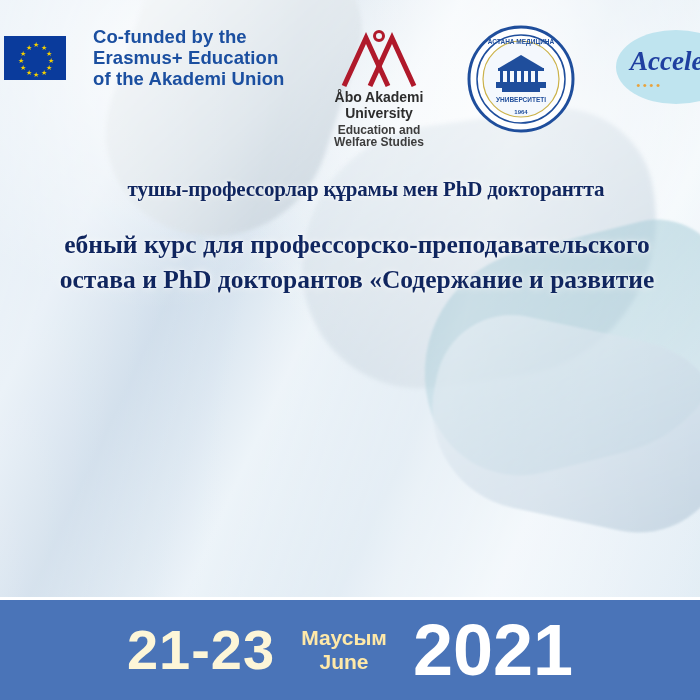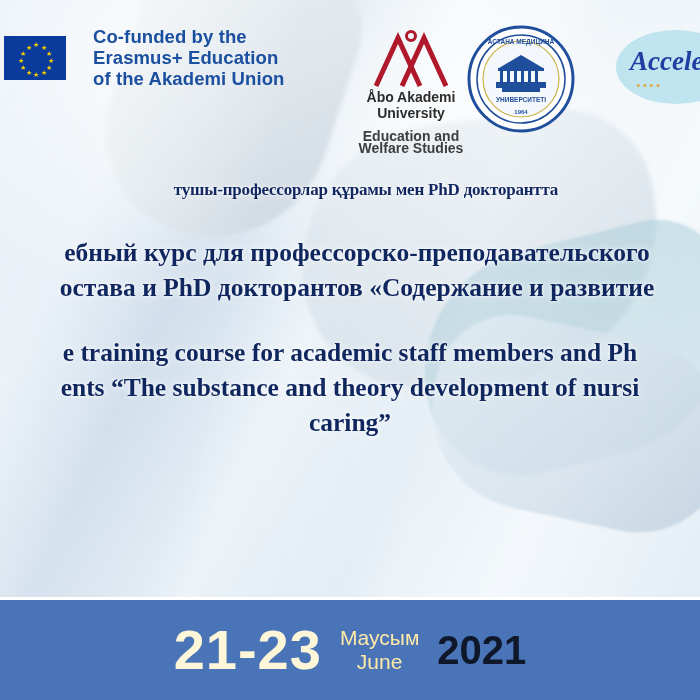--- a/index.html
+++ b/index.html
@@ -107,44 +107,44 @@
     color: #1b4fa0;
     font-family: "Liberation Sans", sans-serif;
     font-weight: bold;
     font-size: 18.5px;
     line-height: 21px;
     letter-spacing: .1px;
   }
   
   .abo {
     position: absolute;
-    left: 346px; top: 30px;
+    left: 314px; top: 30px;
     width: 130px;
     text-align: center;
   }
   .abo-mark {
     height: 58px;
     position: relative;
   }
   .abo-mark svg { display: block; margin: 0 auto; }
   .abo-name {
     color: #2d2d2d;
     font-family: "Liberation Sans", sans-serif;
     font-weight: bold;
     font-size: 14px;
     line-height: 15.5px;
     margin-top: 2px;
   }
   .abo-sub {
     color: #3d3d3d;
     font-family: "Liberation Sans", sans-serif;
     font-weight: bold;
-    font-size: 14px;
+    font-size: 12px;
     line-height: 12px;
-    margin-top: 9px;
+    margin-top: 3px;
   }
   
   .amu {
     position: absolute;
     left: 466px; top: 24px;
     width: 110px; height: 110px;
   }
   
   .accel {
     position: absolute;
@@ -178,29 +178,29 @@
     width: 700px;
     text-align: center;
   }
   .t-block {
     color: #10265f;
     font-family: "Liberation Serif", serif;
     font-weight: bold;
     text-shadow: 0 0 3px rgba(255,255,255,0.85), 0 0 8px rgba(255,255,255,0.7);
   }
   .t-kz {
-    font-size: 17px;
+    font-size: 21px;
     line-height: 35px;
     letter-spacing: -0.2px;
     white-space: nowrap;
     padding-left: 26px;
   }
   .t-kz .l1 { margin-left: 6px; }
   .t-ru {
-    margin-top: 28px;
+    margin-top: 20px;
     font-size: 25.5px;
     line-height: 35px;
     white-space: nowrap;
     padding-left: 14px;
   }
   .t-en {
     margin-top: 30px;
     font-size: 25.5px;
     line-height: 35px;
     white-space: nowrap;
@@ -216,44 +216,45 @@
     background: #4a74b8;
     border-top: 3px solid #ffffff;
   }
   .footer-inner {
     position: relative;
     width: 700px;
     height: 100px;
     display: flex;
     align-items: center;
     justify-content: center;
+    gap: 8px;
   }
   .dates {
     color: #fdf6d8;
     font-family: "Liberation Sans", sans-serif;
     font-weight: bold;
     font-size: 56px;
     line-height: 60px;
     letter-spacing: 1px;
   }
   .months {
     margin: 0 18px;
     text-align: center;
     color: #ffe9a8;
     font-family: "Liberation Sans", sans-serif;
-    font-weight: normal;
+    font-weight: bold;
     font-size: 21px;
     line-height: 24px;
   }
   .months div { white-space: nowrap; }
   .year {
-    color: #0f172a;
-    font-family: "Liberation Sans", sans-serif;
-    font-weight: bold;
-    font-size: 40px;
+    color: #ffffff;
+    font-family: "Liberation Sans", sans-serif;
+    font-weight: bold;
+    font-size: 72px;
     line-height: 60px;
   }
 </style>
 </head>
 <body>
 
 <div class="poster">
 
   <div class="bg">
     <div class="arm arm1"></div>
@@ -338,25 +339,20 @@
   </div>
 
   <div class="titles">
     <div class="t-block t-kz">
       <span class="row l1">тушы-профессорлар құрамы мен PhD докторантта</span>
     </div>
     <div class="t-block t-ru">
       <span class="row">ебный курс для профессорско-преподавательского</span>
       <span class="row">остава и PhD докторантов «Содержание и развитие</span>
     </div>
-    <div class="t-block t-en">
-      <span class="row">e training course for academic staff members and Ph</span>
-      <span class="row">ents “The substance and theory development of nursi</span>
-      <span class="row">caring”</span>
-    </div>
   </div>
 
   <div class="footer">
     <div class="footer-inner">
       <div class="dates">21-23</div>
       <div class="months">
         <div>Маусым</div>
         <div>June</div>
       </div>
       <div class="year">2021</div>

